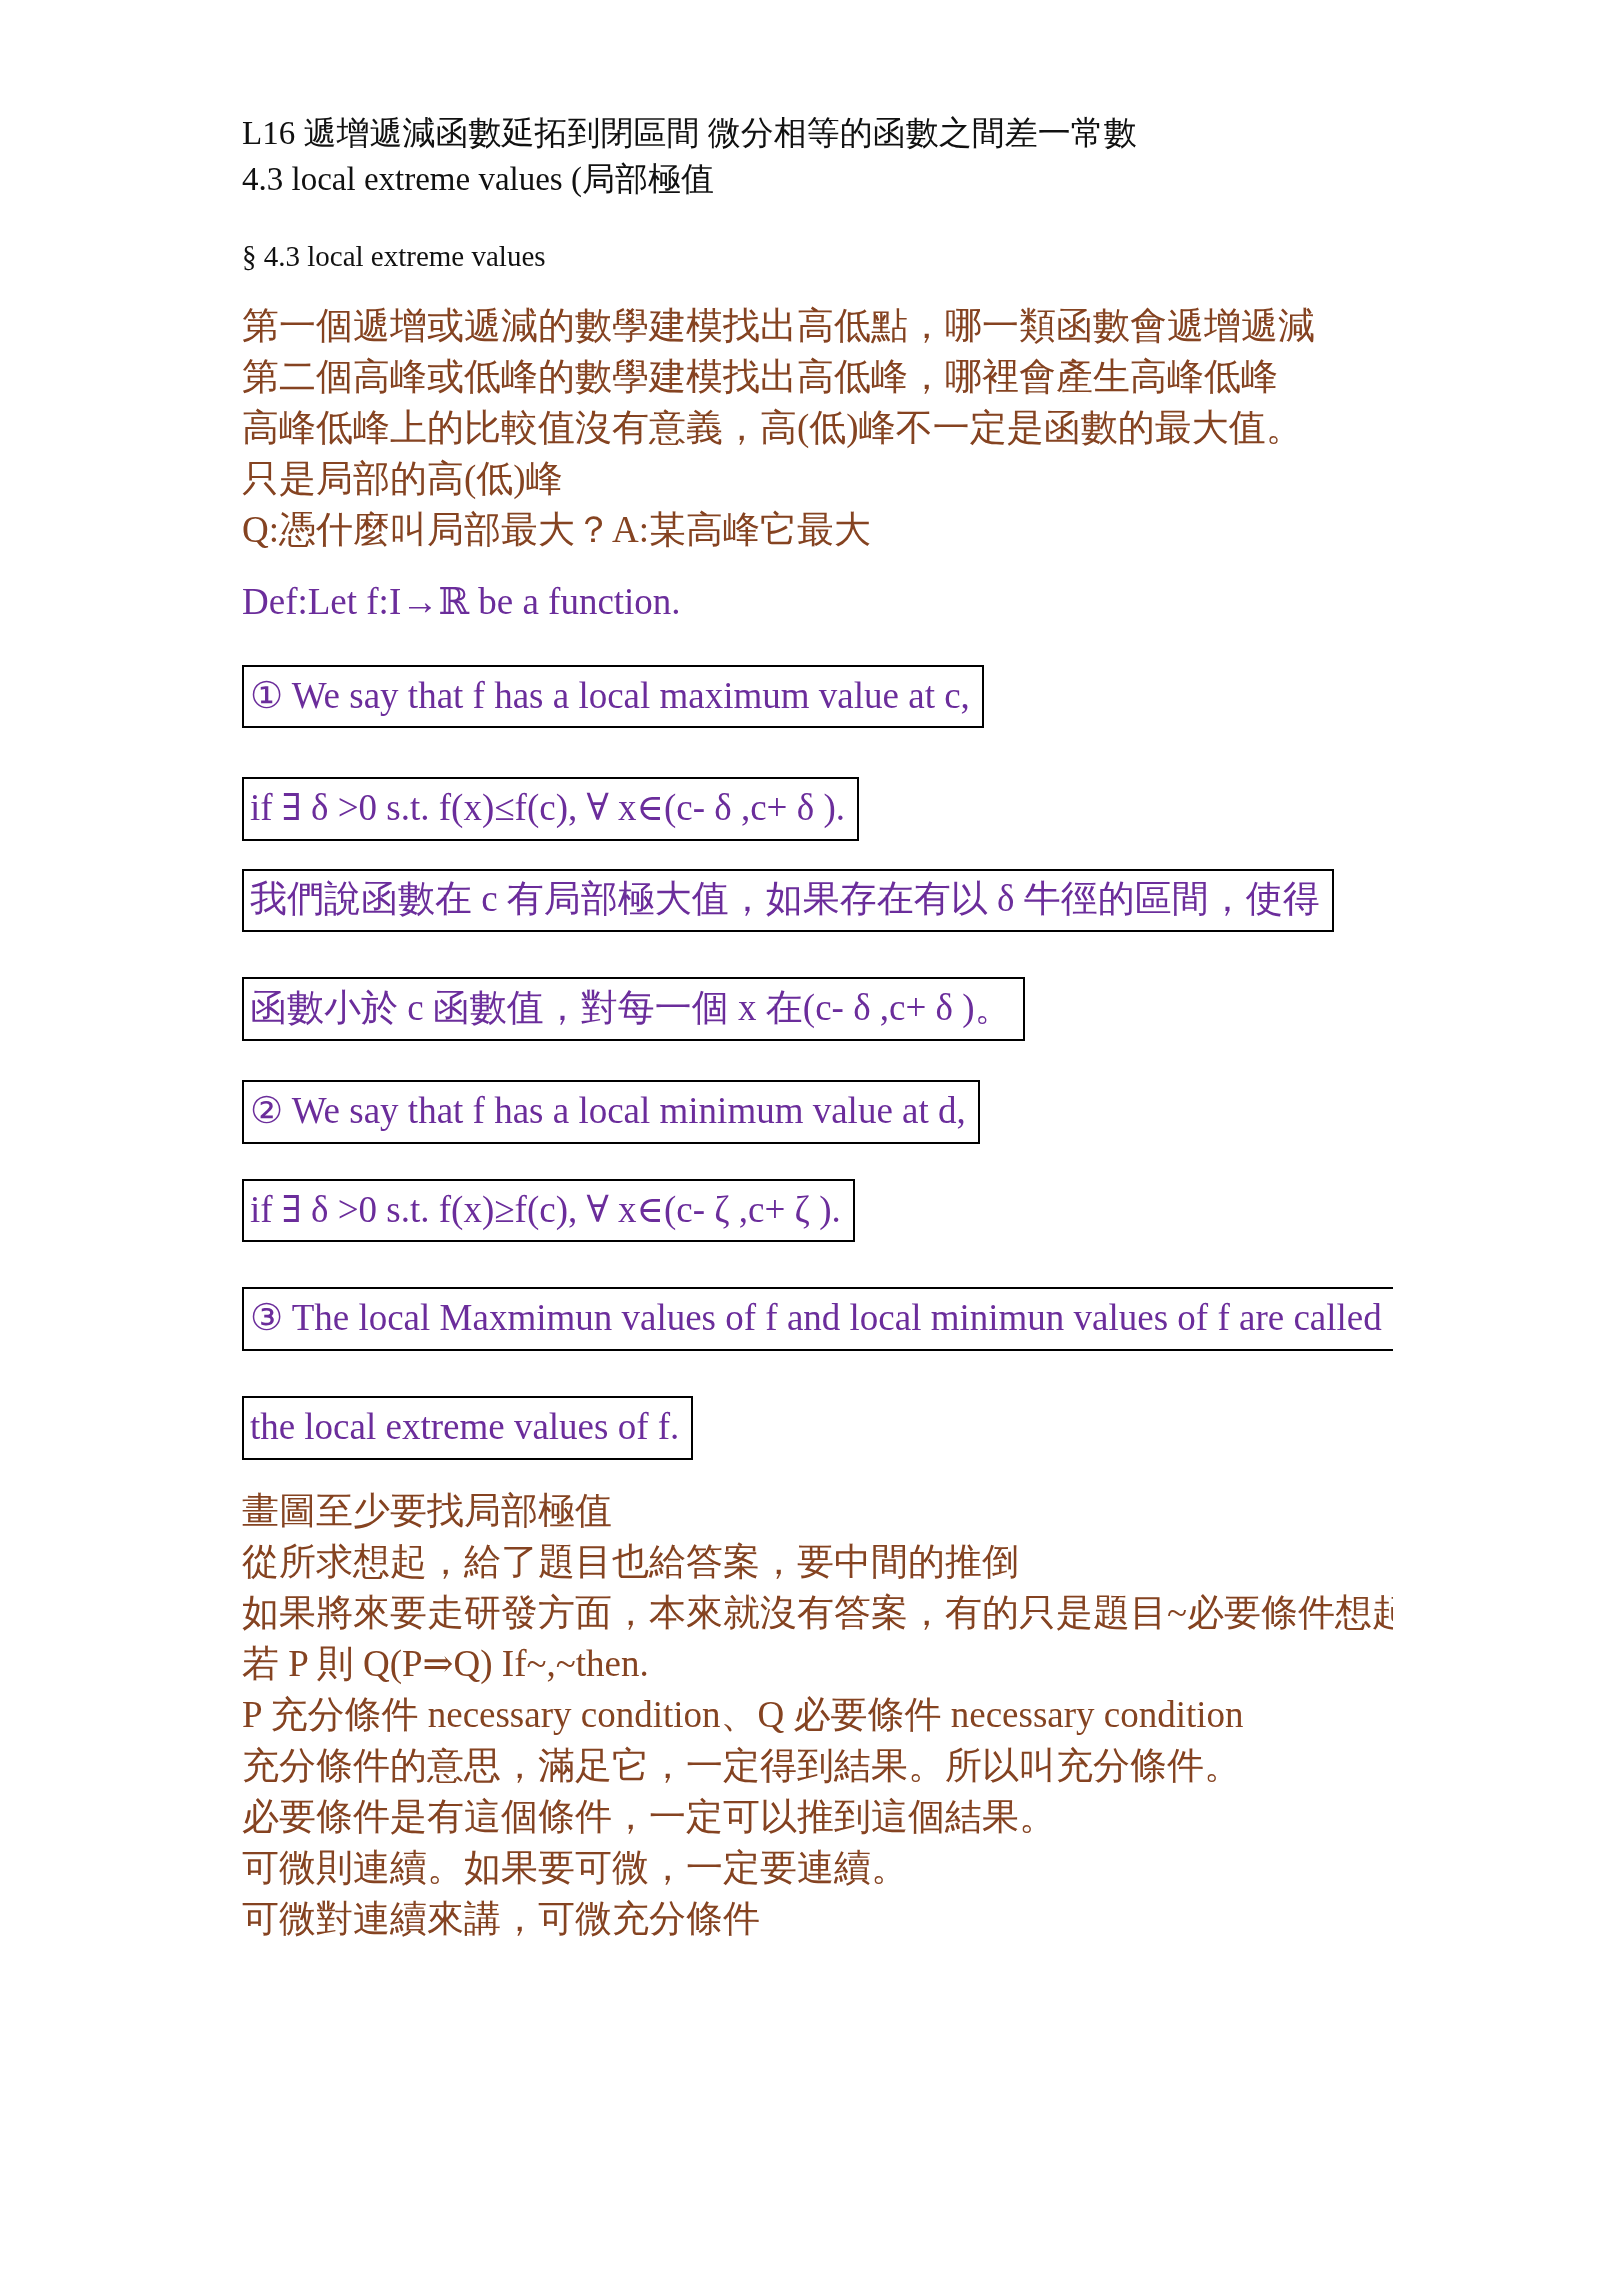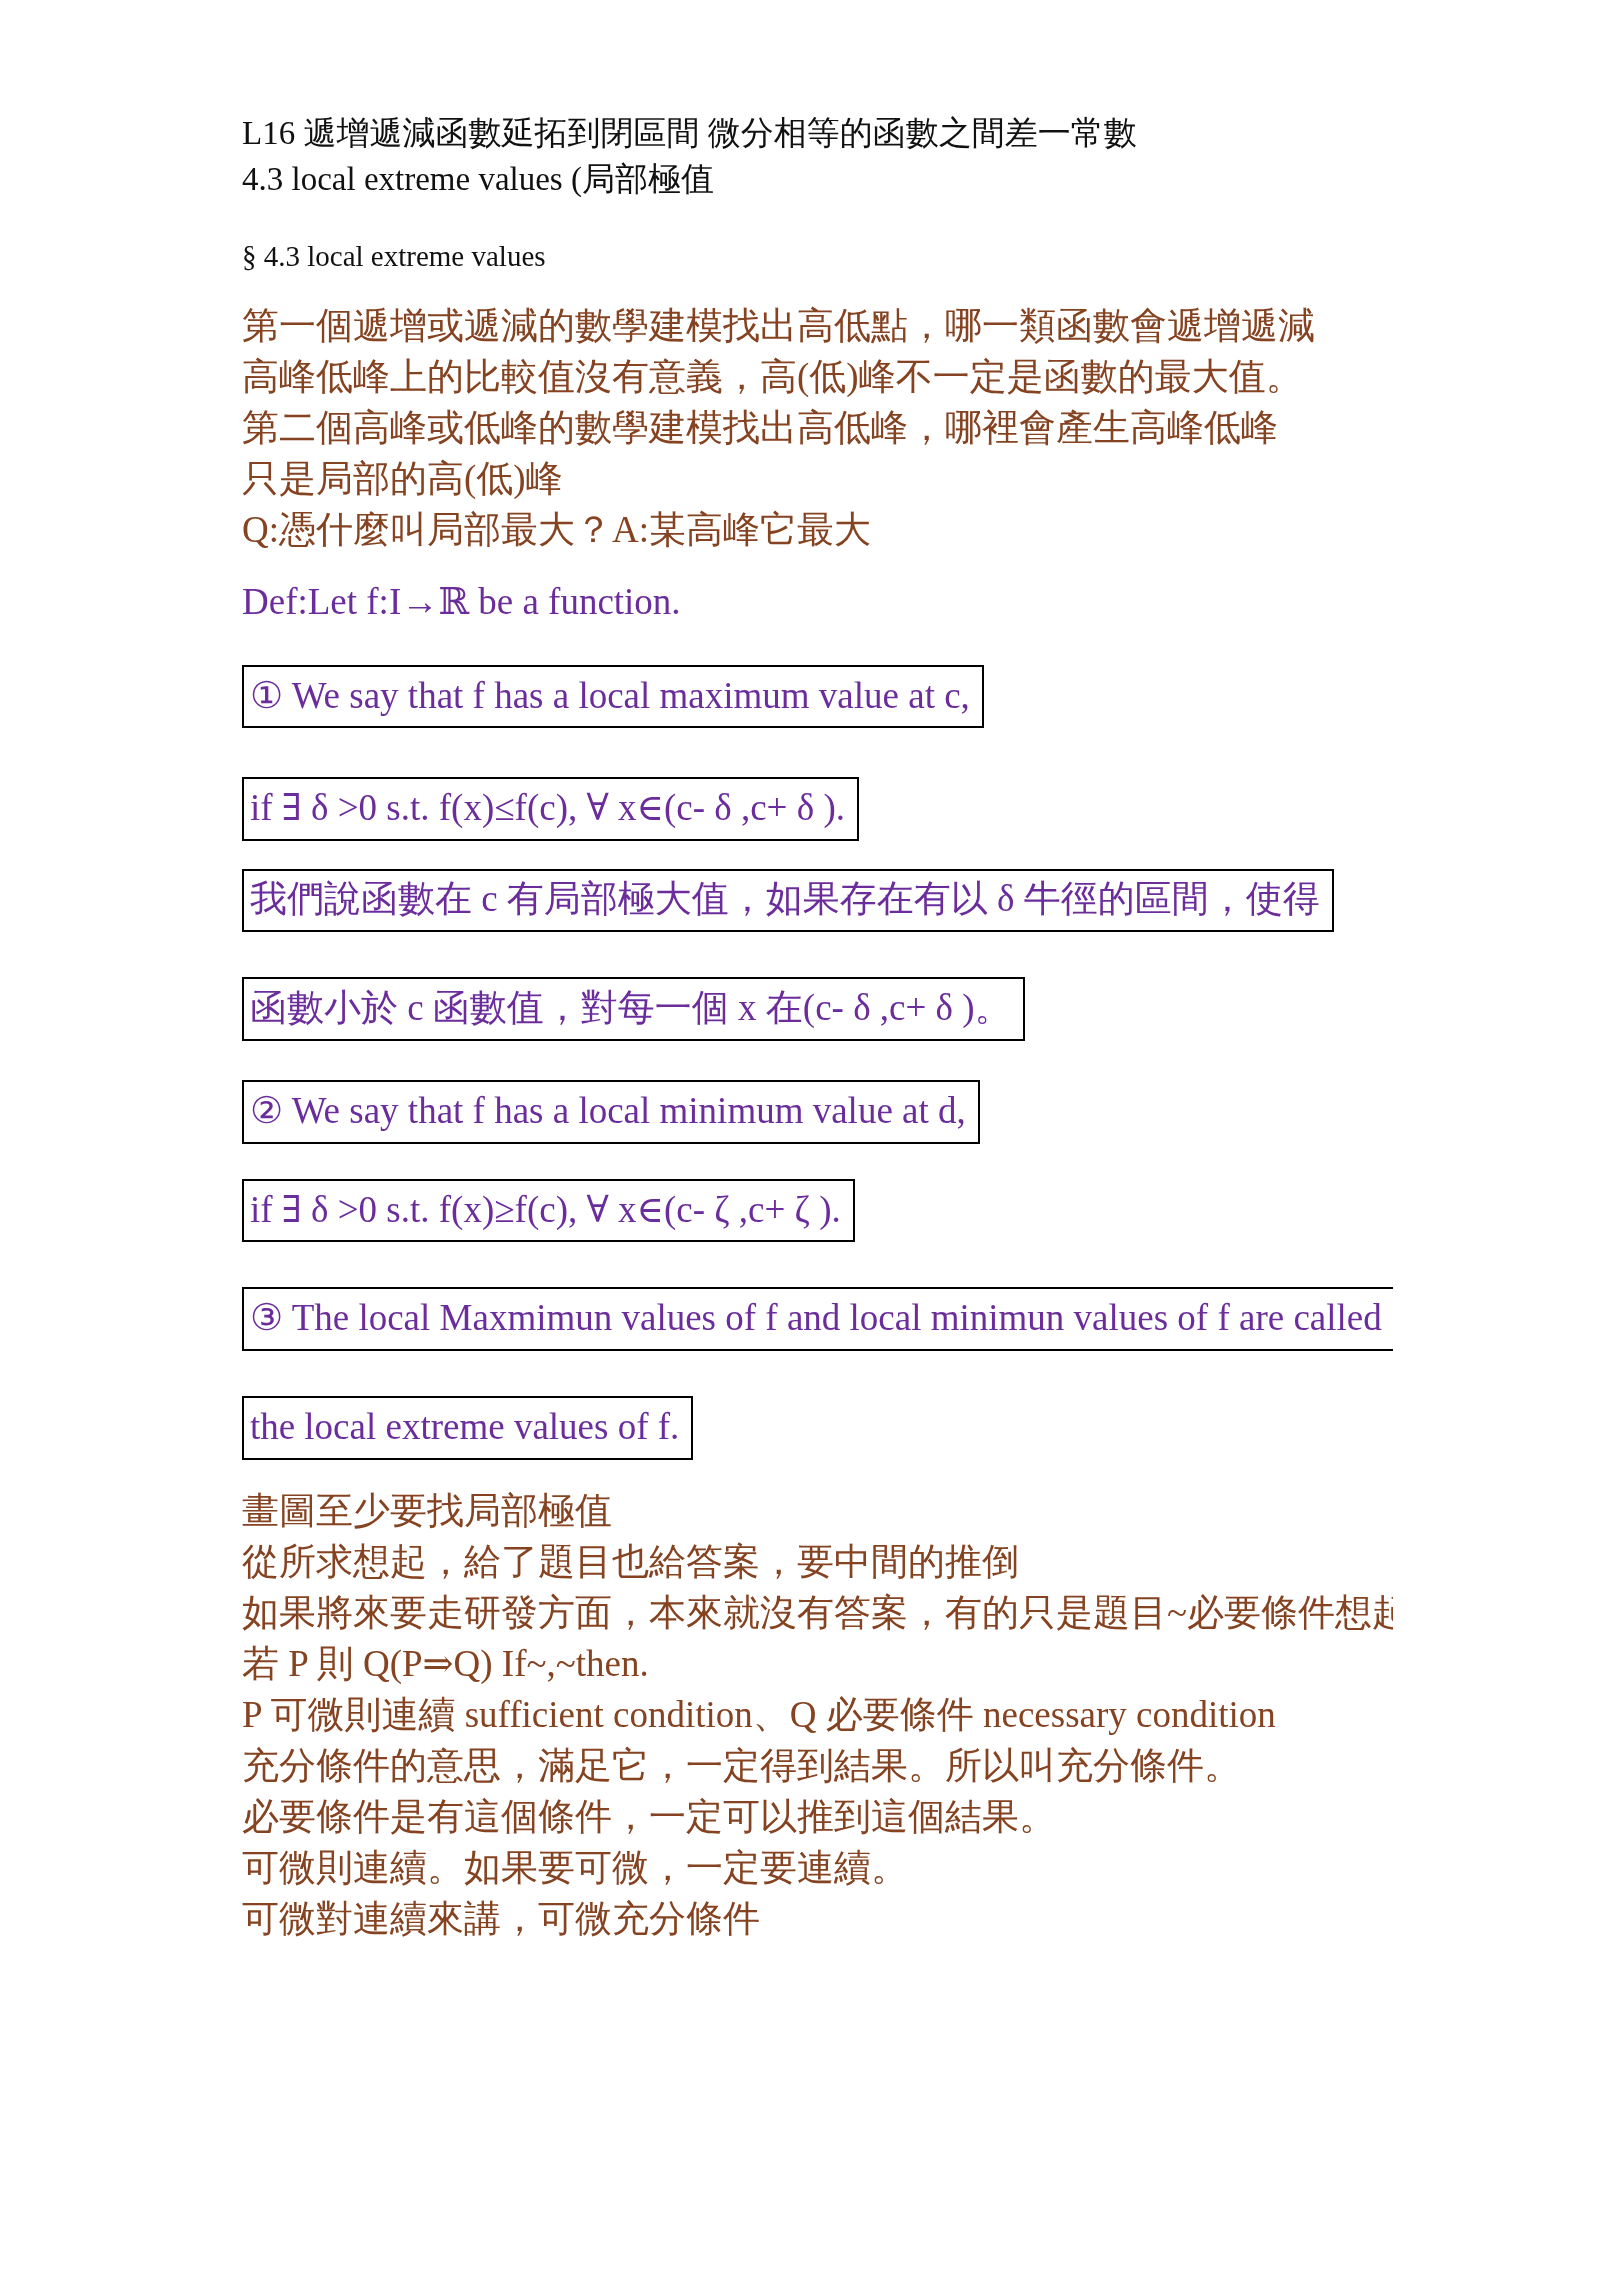--- a/index.html
+++ b/index.html
@@ -93,22 +93,22 @@
 
   <div class="content">
 
     <div class="title-line">L16 遞增遞減函數延拓到閉區間 微分相等的函數之間差一常數</div>
     <div class="title-line">4.3 local extreme values (局部極值</div>
 
     <div class="section-heading">§ 4.3 local extreme values</div>
 
     <div class="brown-block">
       <div class="brown-line">第一個遞增或遞減的數學建模找出高低點，哪一類函數會遞增遞減</div>
+      <div class="brown-line">第二個高峰或低峰的數學建模找出高低峰，哪裡會產生高峰低峰</div>
       <div class="brown-line">高峰低峰上的比較值沒有意義，高(低)峰不一定是函數的最大值。</div>
-      <div class="brown-line">第二個高峰或低峰的數學建模找出高低峰，哪裡會產生高峰低峰</div>
       <div class="brown-line">只是局部的高(低)峰</div>
       <div class="brown-line">Q:憑什麼叫局部最大？A:某高峰它最大</div>
     </div>
 
     <div class="def-intro">Def:Let f:I→ℝ  be a function.</div>
 
     <div class="box-row" style="margin-top:37px;">
       <span class="def-box">① We say that f has a local maximum value at c,</span>
     </div>
     <div class="box-row" style="margin-top:49px;">
@@ -131,21 +131,21 @@
     </div>
     <div class="box-row" style="margin-top:45px;">
       <span class="def-box">the local extreme values of f.</span>
     </div>
 
     <div class="brown-block notes-block">
       <div class="brown-line">畫圖至少要找局部極值</div>
       <div class="brown-line">從所求想起，給了題目也給答案，要中間的推倒</div>
       <div class="brown-line">如果將來要走研發方面，本來就沒有答案，有的只是題目~必要條件想起</div>
       <div class="brown-line">若 P 則 Q(P⇒Q) If~,~then.</div>
-      <div class="brown-line">P 可微則連續  sufficient condition、Q 必要條件 necessary condition</div>
+      <div class="brown-line">P 充分條件  necessary condition、Q 必要條件 necessary condition</div>
       <div class="brown-line">充分條件的意思，滿足它，一定得到結果。所以叫充分條件。</div>
       <div class="brown-line">必要條件是有這個條件，一定可以推到這個結果。</div>
       <div class="brown-line">可微則連續。如果要可微，一定要連續。</div>
       <div class="brown-line">可微對連續來講，可微充分條件</div>
     </div>
 
 
   </div>
 
 

